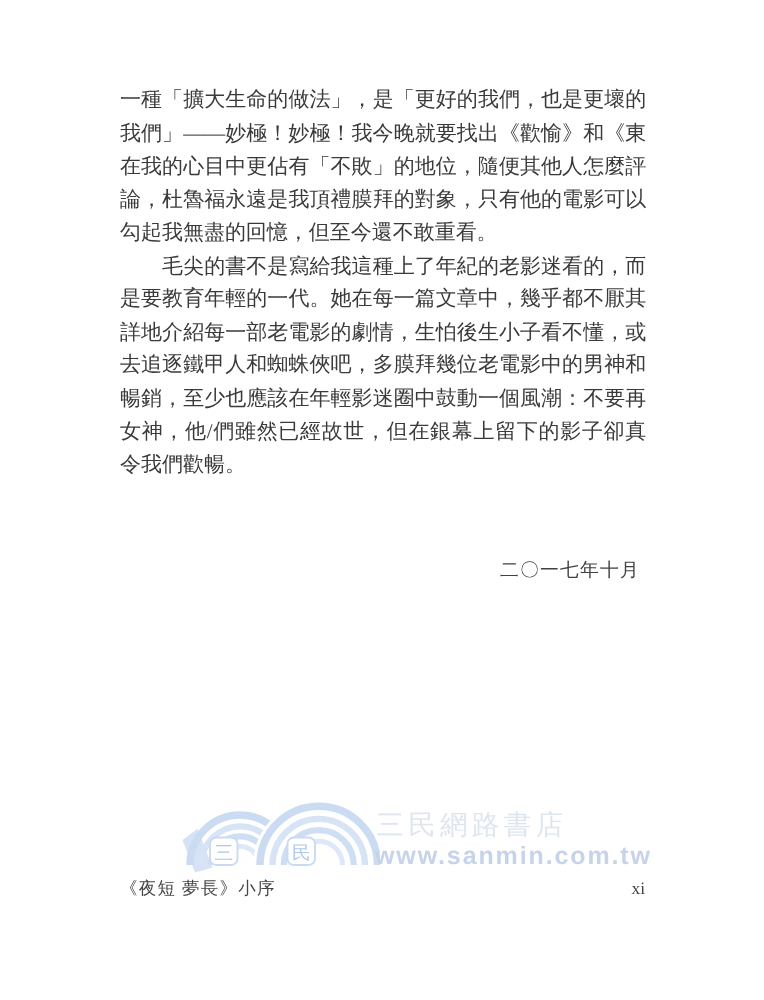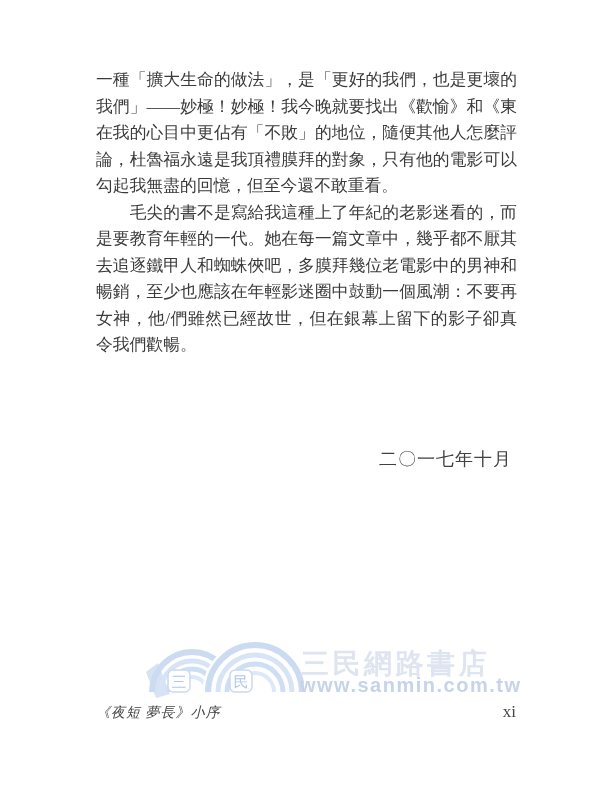--- a/index.html
+++ b/index.html
@@ -30,35 +30,35 @@
   .line.short {
     text-align: left;
     text-align-last: left;
   }
   .date-line {
     position: absolute;
     top: 447px;
     left: 96px;
     width: 416px;
     text-align: right;
-    font-size: 18px;
+    font-size: 15px;
     letter-spacing: 1px;
     color: #414141;
   }
   .watermark-logo {
     position: absolute;
     left: 142px;
     top: 640px;
   }
   .wm-store {
     position: absolute;
     left: 301px;
     top: 645px;
-    font-size: 28px;
-    font-weight: bold;
+    font-size: 22px;
+    font-weight: normal;
     letter-spacing: 3.5px;
     color: #dfe5f0;
     white-space: nowrap;
   }
   .wm-url {
     position: absolute;
     left: 300px;
     top: 674px;
     font-family: "Liberation Sans", "DejaVu Sans", sans-serif;
     font-size: 20px;
@@ -70,36 +70,37 @@
   .page-footer {
     position: absolute;
     left: 96px;
     top: 702px;
     width: 420px;
     display: flex;
     justify-content: space-between;
     align-items: baseline;
     color: #454545;
   }
-  .footer-title { font-size: 14px; letter-spacing: 1px; font-style: italic; }
-  .page-num { font-size: 17px; }
+  .footer-title { font-size: 14px; letter-spacing: 1px; }
+  .page-num { font-size: 14px; }
 </style>
 </head>
 <body>
 
 <div class="page">
 
   <main class="text-block">
     <div class="line">一種「擴大生命的做法」，是「更好的我們，也是更壞的</div>
     <div class="line">我們」——妙極！妙極！我今晚就要找出《歡愉》和《東</div>
     <div class="line">在我的心目中更佔有「不敗」的地位，隨便其他人怎麼評</div>
     <div class="line">論，杜魯福永遠是我頂禮膜拜的對象，只有他的電影可以</div>
     <div class="line short">勾起我無盡的回憶，但至今還不敢重看。</div>
     <div class="line">　　毛尖的書不是寫給我這種上了年紀的老影迷看的，而</div>
     <div class="line">是要教育年輕的一代。她在每一篇文章中，幾乎都不厭其</div>
+    <div class="line">詳地介紹每一部老電影的劇情，生怕後生小子看不懂，或</div>
     <div class="line">去追逐鐵甲人和蜘蛛俠吧，多膜拜幾位老電影中的男神和</div>
     <div class="line">暢銷，至少也應該在年輕影迷圈中鼓動一個風潮：不要再</div>
     <div class="line">女神，他/們雖然已經故世，但在銀幕上留下的影子卻真正</div>
     <div class="line short">令我們歡暢。</div>
   </main>
 
   <div class="date-line">二〇一七年十月</div>
 
   <svg class="watermark-logo" width="162" height="58" viewBox="0 0 162 58">
     <path d="M4 32 L16 23 L28 54 L14 58 Z" fill="#d6e3f5"></path>

